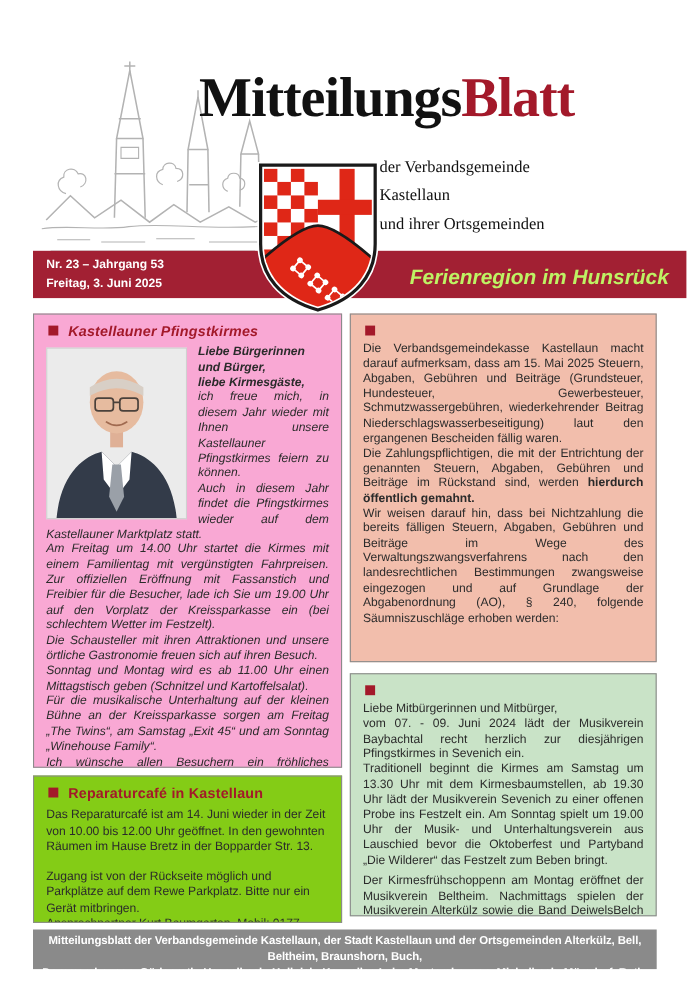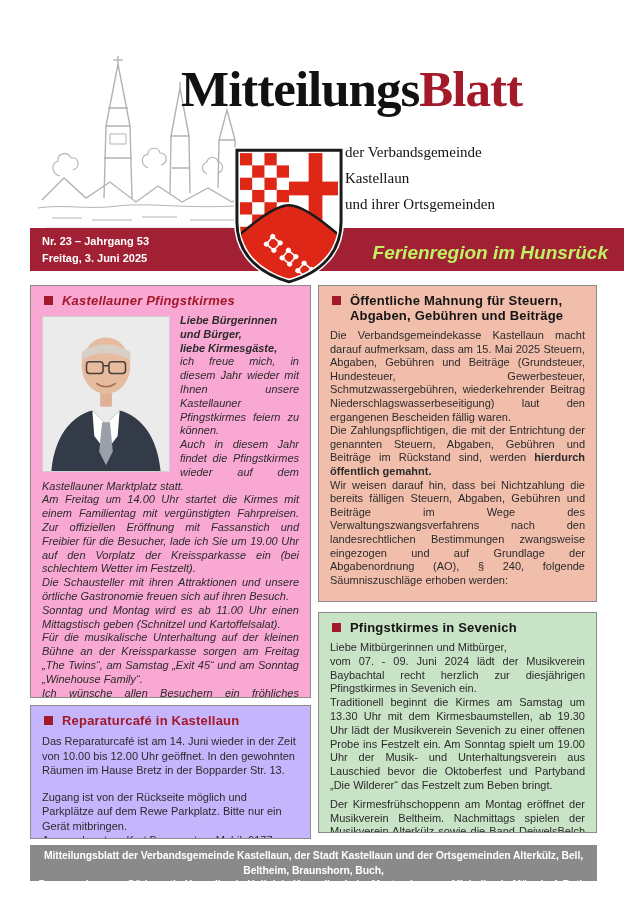--- a/index.html
+++ b/index.html
@@ -17,21 +17,21 @@
   .banner{position:absolute;left:30px;top:228px;width:594px;height:43px;background:#A22033;}
   .issue{position:absolute;left:12px;top:5px;color:#fff;font-size:11px;font-weight:bold;line-height:17px;}
   .slogan{position:absolute;right:16px;bottom:7px;color:#bef264;
       font-family:Liberation Sans, sans-serif;font-style:italic;font-weight:bold;font-size:19px;}
   .shield{position:absolute;left:233px;top:146px;width:112px;height:138px;z-index:3;}
 
   
   .box{position:absolute;border:1px solid #8b8b8b;box-sizing:border-box;
        padding:7px 11px 8px 11px;overflow:hidden;font-size:11px;line-height:13.8px;}
   #box-pfingst{left:30px;top:285px;width:281px;height:413px;background:#f9a8d4;font-style:italic;}
-  #box-repara{left:30px;top:705px;width:281px;height:134px;background:#c4b5fd;line-height:14.5px;}
+  #box-repara{left:30px;top:705px;width:281px;height:134px;background:#84cc16;line-height:14.5px;}
   #box-mahnung{left:318px;top:285px;width:279px;height:317px;background:#F2BEAC;line-height:13.6px;}
   #box-sevenich{left:318px;top:612px;width:279px;height:221px;background:#C9E3C7;}
 
   .title-row{display:flex;align-items:flex-start;margin-bottom:6px;}
   .bullet{flex:0 0 auto;width:9px;height:9px;background:#A3192A;margin:3px 9px 0 2px;}
   .box-title{font-weight:bold;font-size:13px;line-height:15px;letter-spacing:.2px;}
   .title-red{color:#A3192A;}
   .title-black{color:#141414;}
 
   .body-just p{margin:0;text-align:justify;}
@@ -181,35 +181,30 @@
       <span class="box-title title-red">Reparaturcafé in Kastellaun</span>
     </div>
     <p style="margin:0;">Das Reparaturcafé ist am 14. Juni wieder in der Zeit von 10.00 bis 12.00 Uhr geöffnet. In den gewohnten Räumen im Hause Bretz in der Bopparder Str. 13.</p>
     <p class="para-gap" style="margin:0;">Zugang ist von der Rückseite möglich und Parkplätze auf dem Rewe Parkplatz. Bitte nur ein Gerät mitbringen.</p>
     <p style="margin:0;">Ansprechpartner Kurt Baumgarten, Mobil: 0177-6869730</p>
   </div>
 
   <div class="box body-just" id="box-mahnung">
     <div class="title-row">
       <span class="bullet"></span>
-      <span class="box-title title-black">
-        <div>Öffentliche Mahnung für Steuern,</div>
-        <div>Abgaben, Gebühren und Beiträge</div>
-      </span>
     </div>
     <p>Die Verbandsgemeindekasse Kastellaun macht darauf aufmerksam, dass am 15. Mai 2025 Steuern, Abgaben, Gebühren und Beiträge (Grundsteuer, Hundesteuer, Gewerbesteuer, Schmutzwassergebühren, wiederkehrender Beitrag Niederschlagswasserbeseitigung) laut den ergangenen Bescheiden fällig waren.</p>
     <p><span>Die Zahlungspflichtigen, die mit der Entrichtung der genannten Steuern, Abgaben, Gebühren und Beiträge im Rückstand sind, werden </span><span class="bold">hierdurch öffentlich gemahnt.</span></p>
     <p>Wir weisen darauf hin, dass bei Nichtzahlung die bereits fälligen Steuern, Abgaben, Gebühren und Beiträge im Wege des Verwaltungszwangsverfahrens nach den landesrechtlichen Bestimmungen zwangsweise eingezogen und auf Grundlage der Abgabenordnung (AO), § 240, folgende Säumniszuschläge erhoben werden:</p>
 
   </div>
 
   <div class="box body-just" id="box-sevenich">
     <div class="title-row">
       <span class="bullet"></span>
-      <span class="box-title title-black">Pfingstkirmes in Sevenich</span>
     </div>
     <div>Liebe Mitbürgerinnen und Mitbürger,</div>
     <p>vom 07. - 09. Juni 2024 lädt der Musikverein Baybachtal recht herzlich zur diesjährigen Pfingstkirmes in Sevenich ein.</p>
     <p>Traditionell beginnt die Kirmes am Samstag um 13.30 Uhr mit dem Kirmesbaumstellen, ab 19.30 Uhr lädt der Musikverein Sevenich zu einer offenen Probe ins Festzelt ein. Am Sonntag spielt um 19.00 Uhr der Musik- und Unterhaltungsverein aus Lauschied bevor die Oktoberfest und Partyband „Die Wilderer“ das Festzelt zum Beben bringt.</p>
     <p class="gap-top">Der Kirmesfrühschoppenn am Montag eröffnet der Musikverein Beltheim. Nachmittags spielen der Musikverein Alterkülz sowie die Band DeiwelsBelch auf.</p>
 
   </div>
 
   <div class="footer">
     <div>Mitteilungsblatt der Verbandsgemeinde Kastellaun, der Stadt Kastellaun und der Ortsgemeinden Alterkülz, Bell, Beltheim, Braunshorn, Buch,</div>

